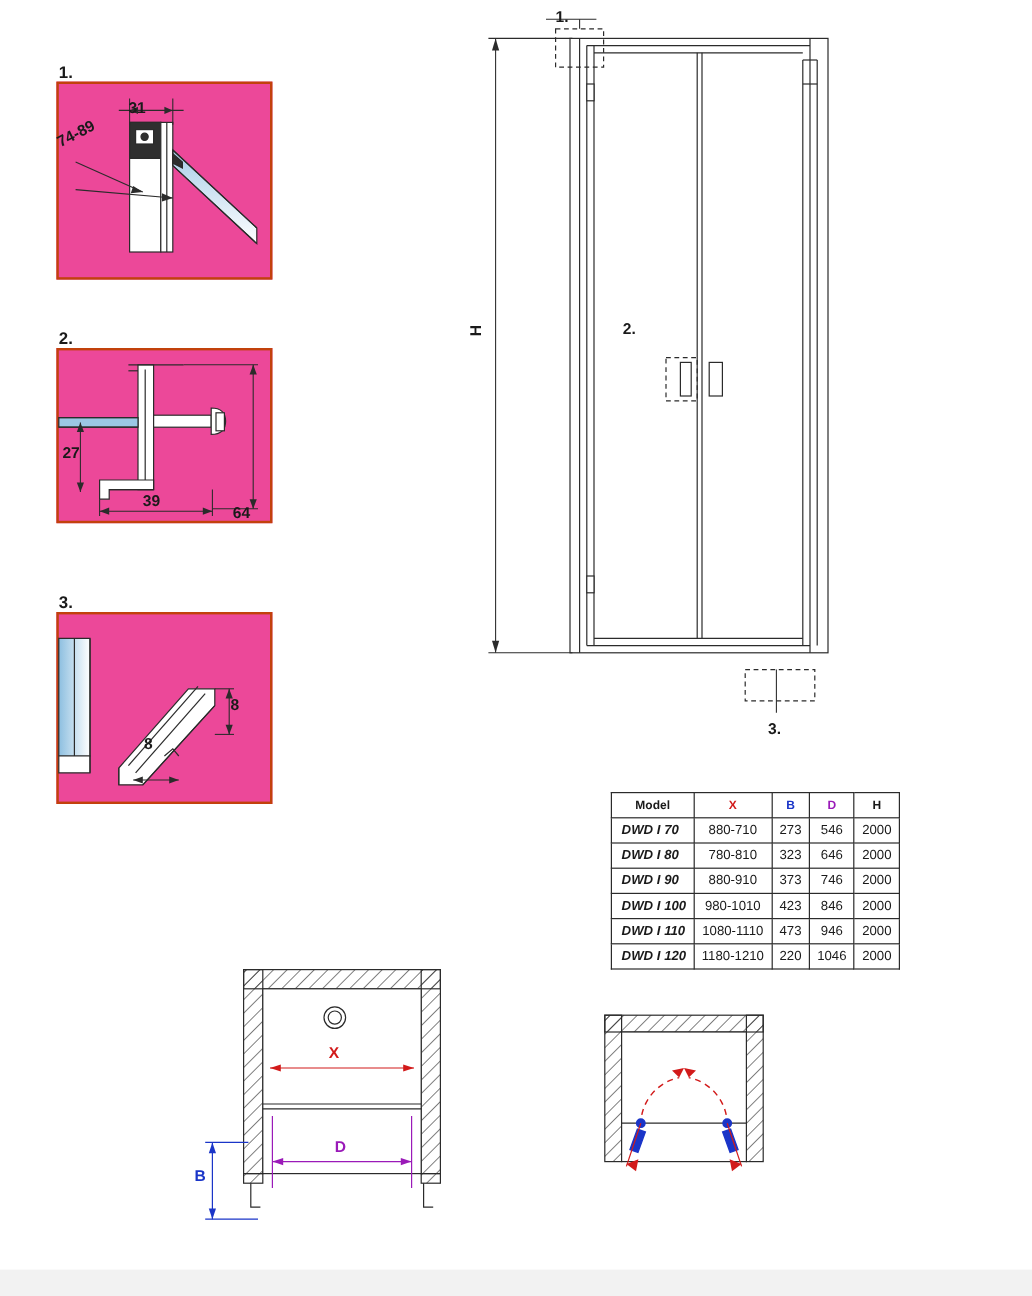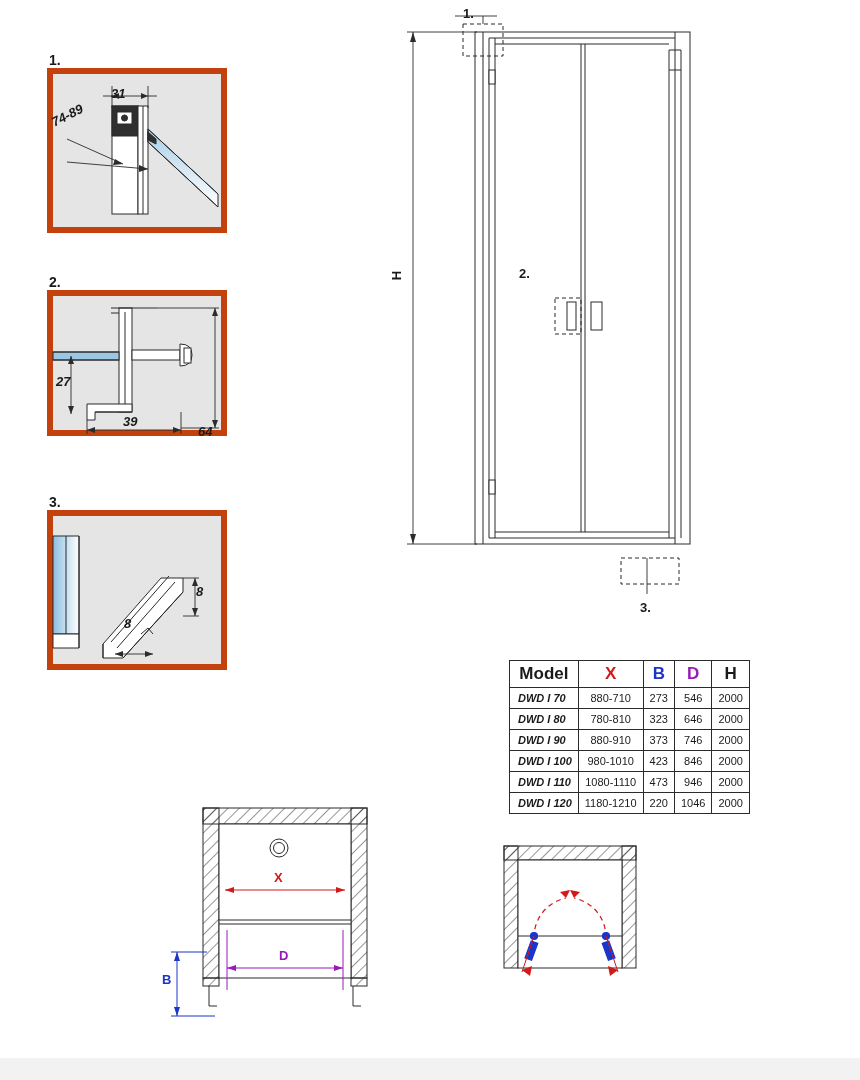--- a/index.html
+++ b/index.html
@@ -8,21 +8,21 @@
     width: 860px; height: 1080px;
     background: #ffffff;
     font-family: "Liberation Sans", sans-serif;
     color: #1a1a1a;
     position: relative;
     overflow: hidden;
   }
   .sheet { position:absolute; inset:0; }
 
   
-  .box { position:absolute; border:6px solid #c2410c; background:#e5e5e5;font-style:italic; }
+  .box { position:absolute; border:2px solid #c2410c; background:#ec4899; }
   .lbl { position:absolute; font-weight:bold; }
   .dimtxt { position:absolute; font-weight:bold; }
   svg { display:block; overflow:visible; }
   .abs { position:absolute; }
 
   
   #detail1 { left:47px; top:68px; width:180px; height:165px; }
   #detail2 { left:47px; top:290px; width:180px; height:146px; }
   #detail3 { left:47px; top:510px; width:180px; height:160px; }
 
@@ -33,21 +33,21 @@
     font-size:11px;
   }
   #spec-table td, #spec-table th {
     border:1px solid #2b2b2b;
     padding:3px 6px;
     text-align:center;
     white-space:nowrap;
     font-weight:bold;
     height:21px;
   }
-  #spec-table thead th { font-size:17px; }
+  #spec-table thead th { font-size:10px; }
   #spec-table thead th.col-x { color:#d21a1a; }
   #spec-table thead th.col-b { color:#1a35c8; }
   #spec-table thead th.col-d { color:#9a1ab8; }
   #spec-table tbody td.model { text-align:left; font-style:italic; padding-left:8px; }
   #spec-table tbody td { font-weight:normal; }
   #spec-table tbody td.model { font-weight:bold; }
 
   .red { fill:#d21a1a; }
   .blue { fill:#1a35c8; }
   .purple { fill:#9a1ab8; }

